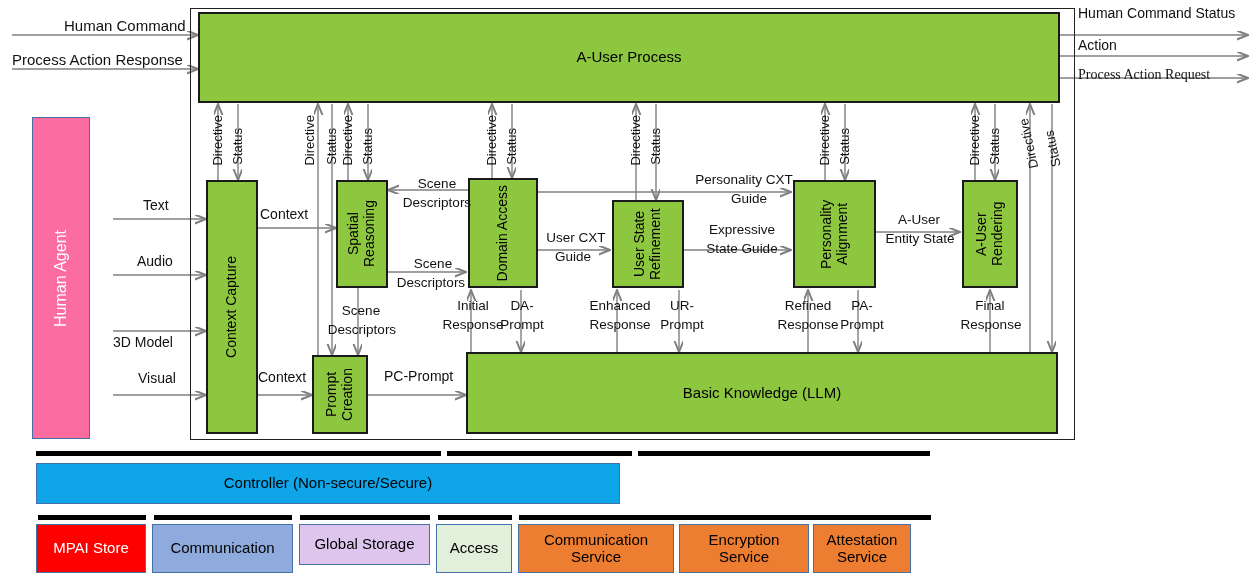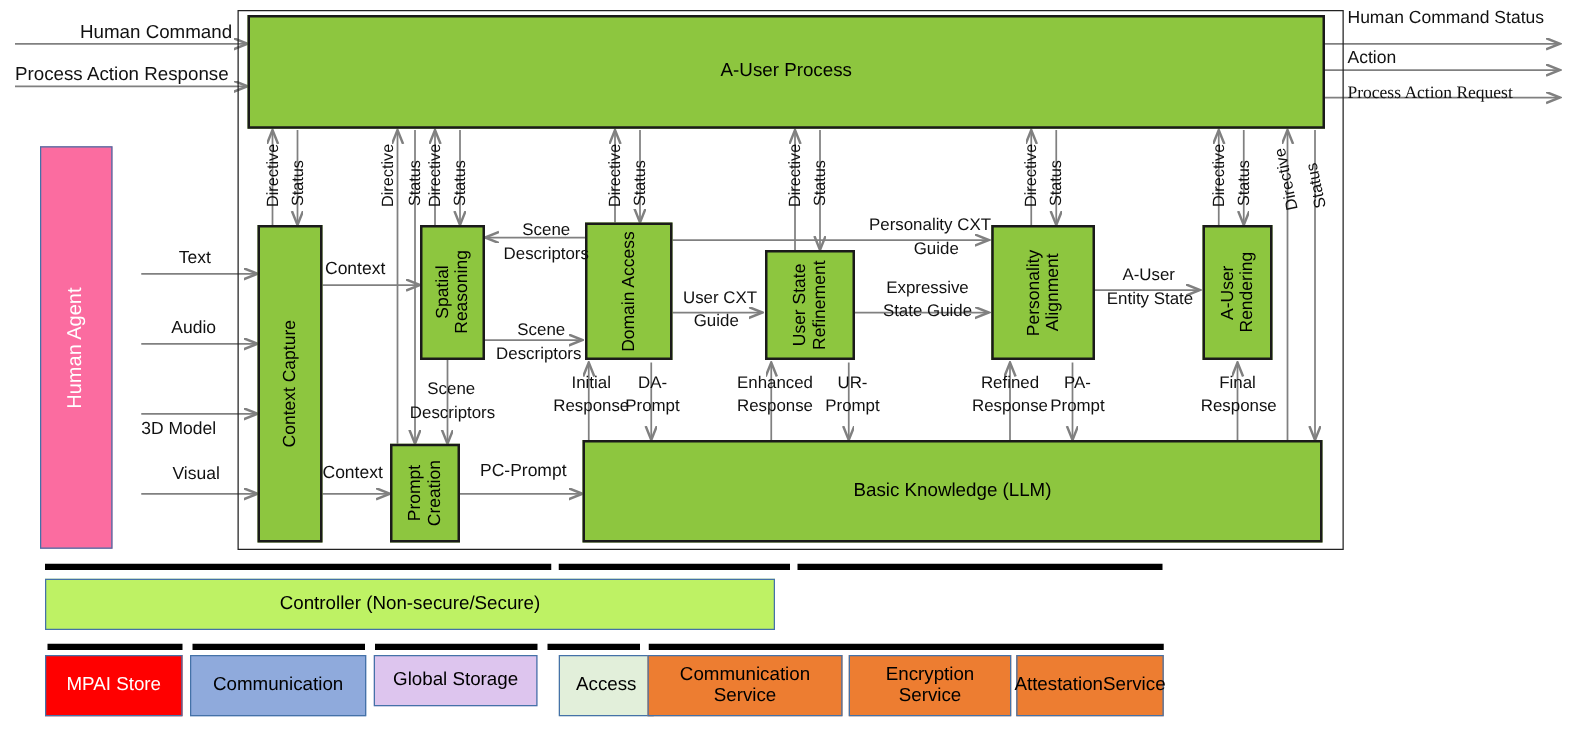--- a/index.html
+++ b/index.html
@@ -29,27 +29,27 @@
   .green {
     background: #8DC63F;
     border: 2px solid #1a1a1a;
   }
   .pink {
     background: #FB6CA0;
     border: 1px solid #4472a8;
     color: #ffffff;
   }
   .yellowbar {
-    background: #bef264;
+    background: #0ea5e9;
     border: 1px solid #4472a8;
   }
   .red   { background: #FF0000; border: 1px solid #4472a8; color:#fff; }
   .blue  { background: #8FAADC; border: 1px solid #4472a8; }
   .purple{ background: #DDC5EE; border: 1px solid #4472a8; }
-  .mint  { background: #E2EFDA; border: 1px solid #4472a8; margin-left: 11px; }
+  .mint  { background: #E2EFDA; border: 1px solid #4472a8; }
   .orange{ background: #ED7D31; border: 1px solid #4472a8; }
 
   .vert { writing-mode: vertical-rl; transform: rotate(180deg); }
 
   
   .outer-frame {
     position: absolute;
     border: 1.5px solid #222;
     background: transparent;
   }
@@ -313,18 +313,18 @@
   </div>
 
   <div class="box orange" style="left:518px; top:524px; width:156px; height:49px; font-size:15px; flex-direction:column;">
     <span>Communication</span>
     <span>Service</span>
   </div>
   <div class="box orange" style="left:679px; top:524px; width:130px; height:49px; font-size:15px; flex-direction:column;">
     <span>Encryption</span>
     <span>Service</span>
   </div>
-  <div class="box orange" style="left:813px; top:524px; width:118px; height:49px; font-size:15px; flex-direction:row;">
+  <div class="box orange" style="left:813px; top:524px; width:98px; height:49px; font-size:15px; flex-direction:column;">
     <span>Attestation</span>
     <span>Service</span>
   </div>
 
 </div>
 
 </body></html>

